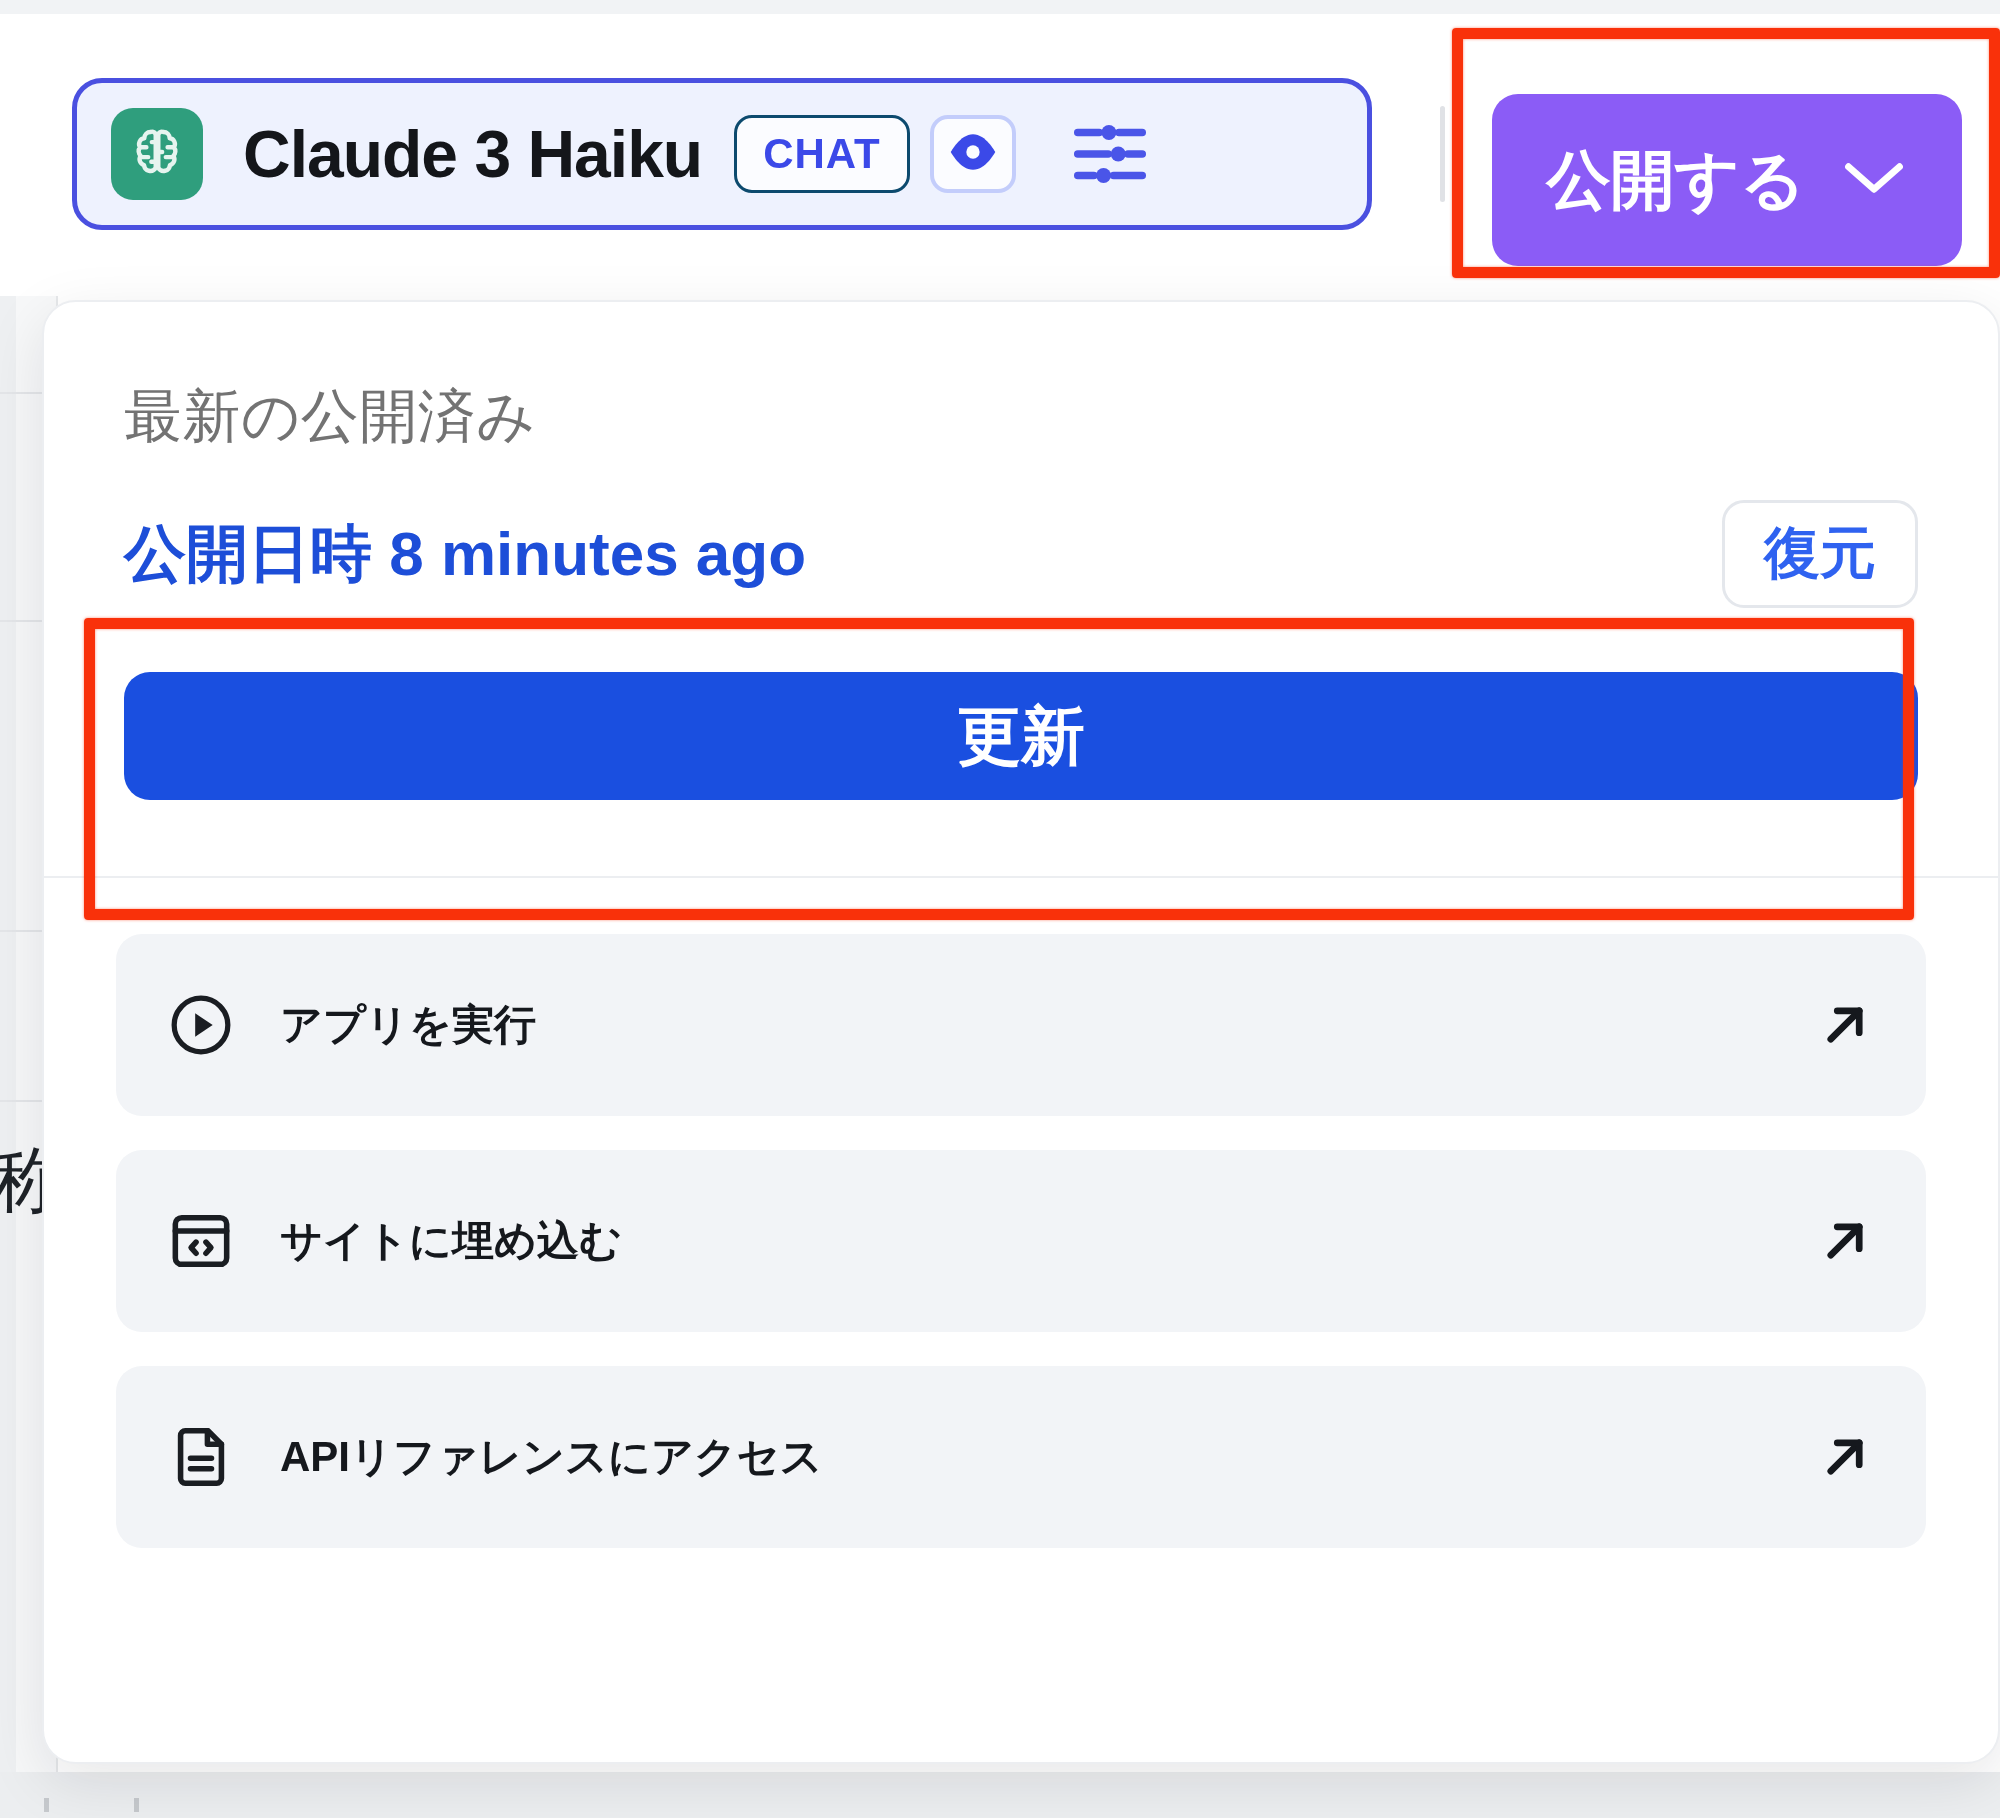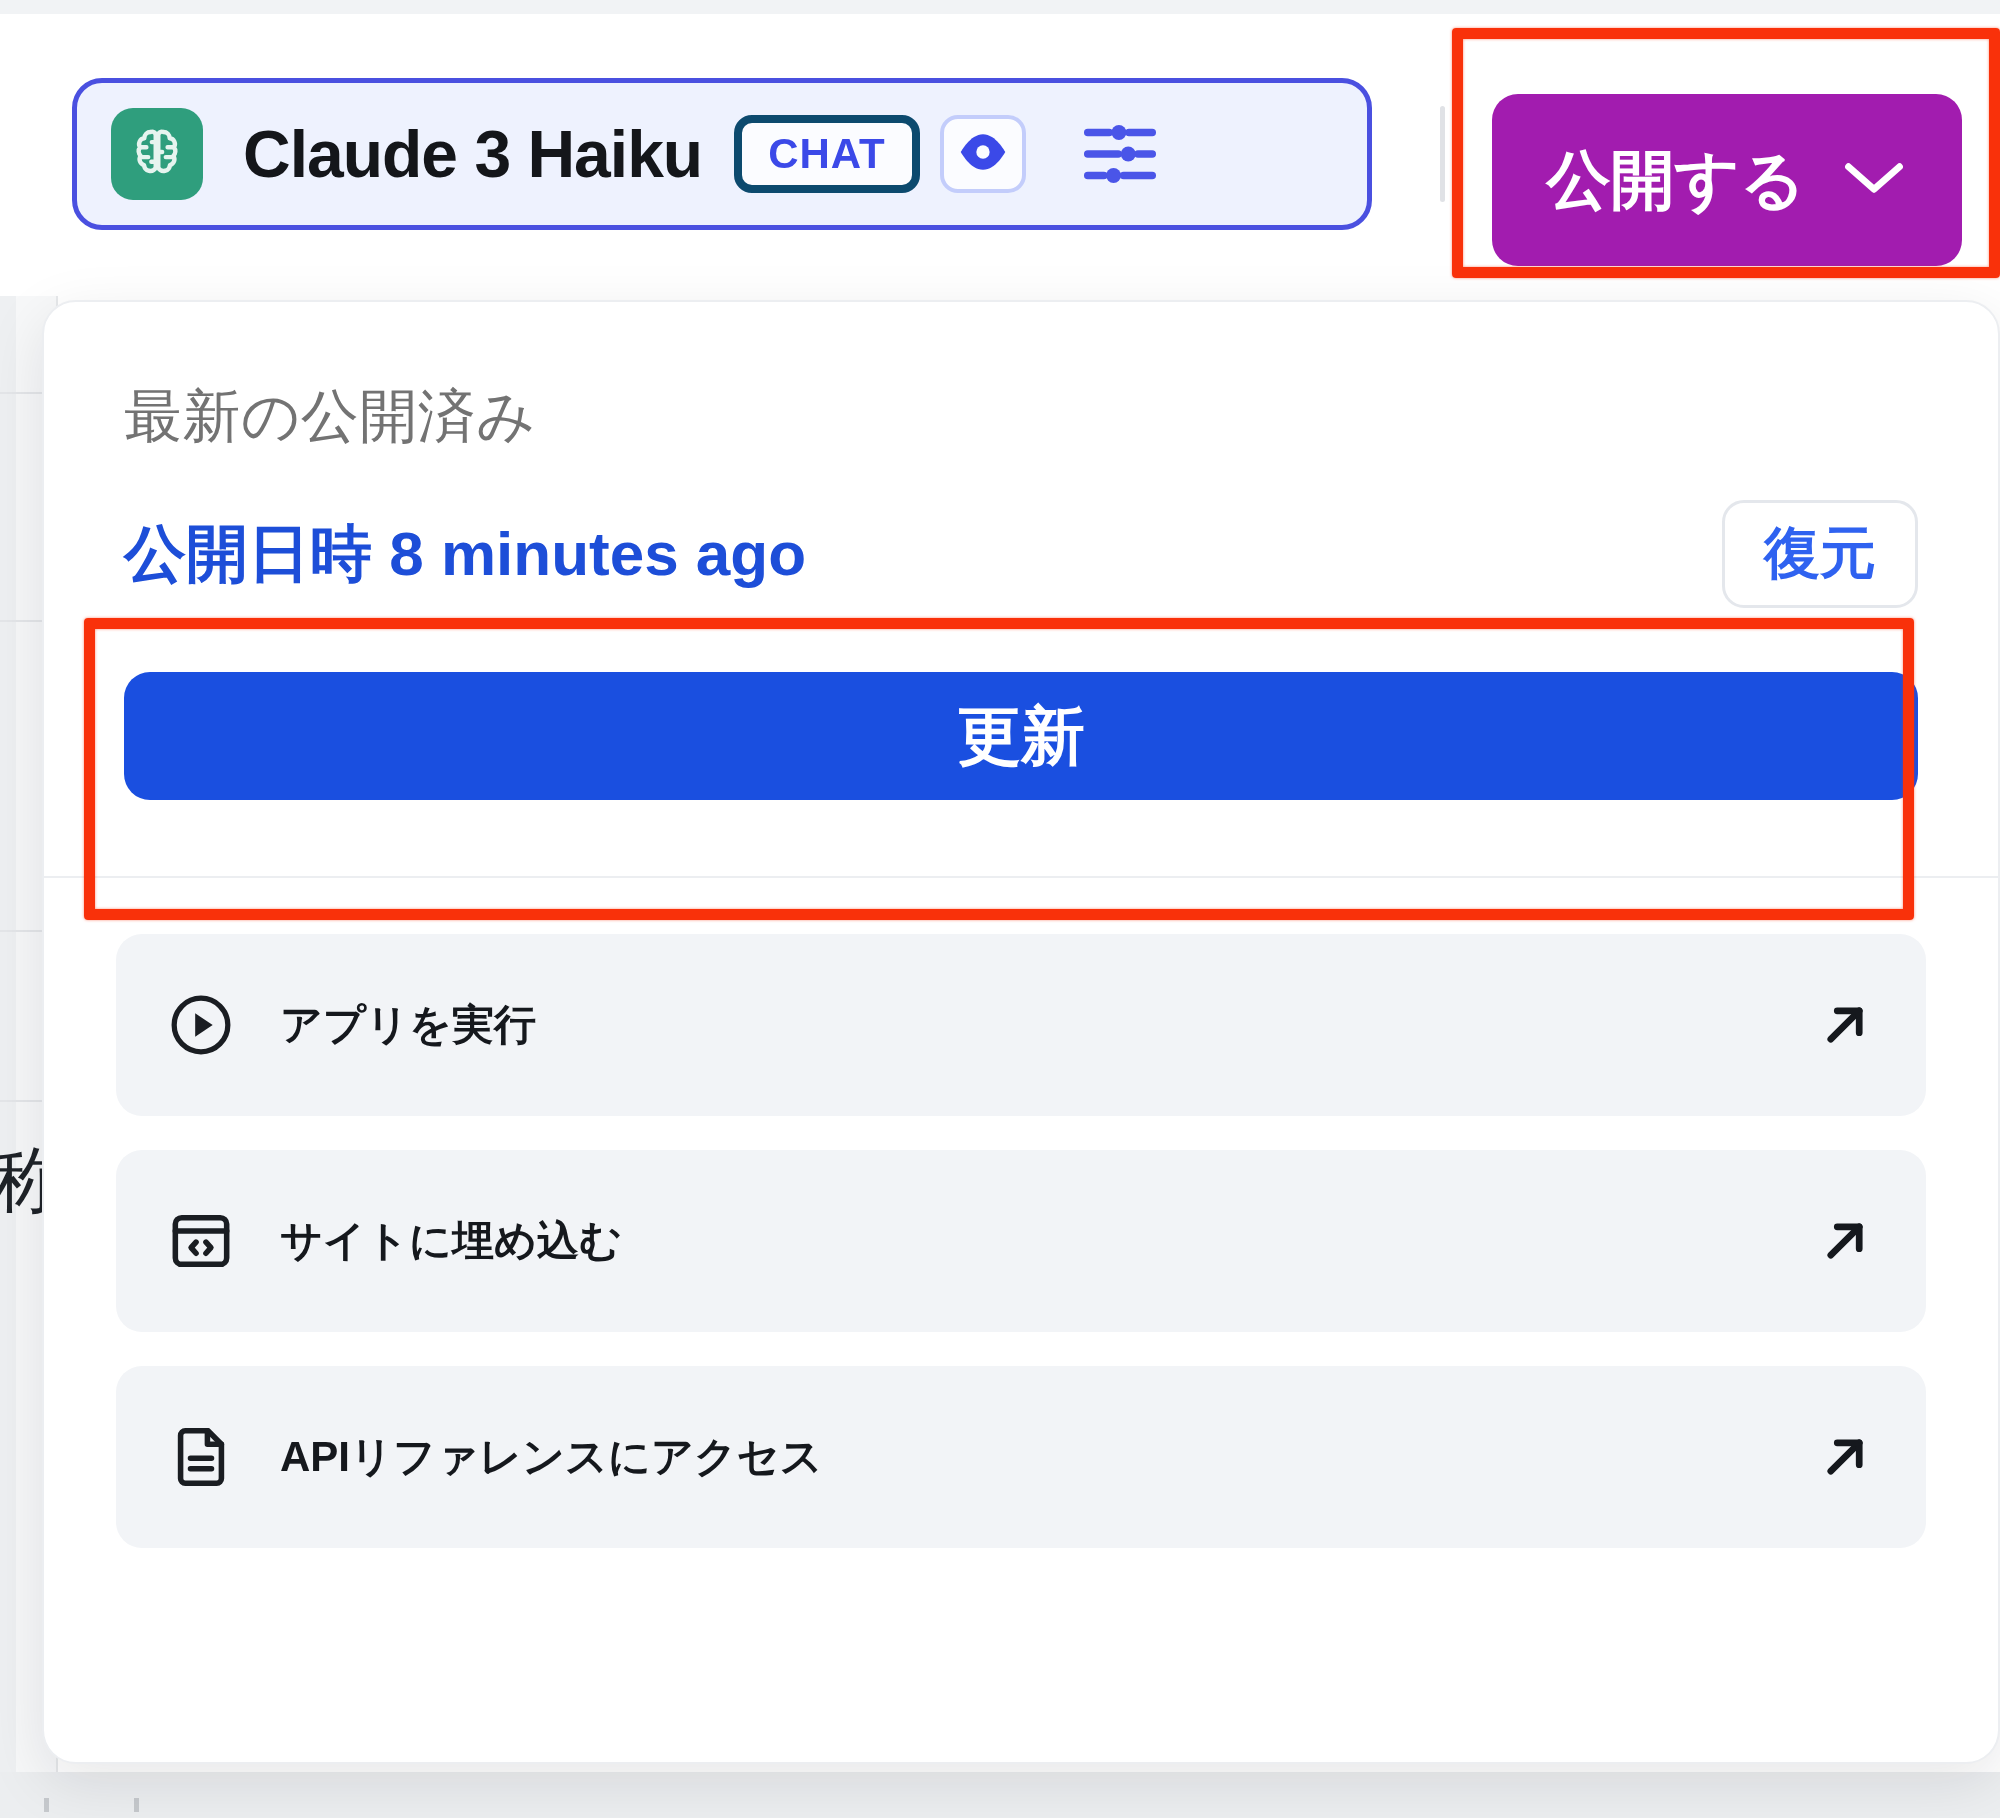--- a/index.html
+++ b/index.html
@@ -60,21 +60,21 @@
     flex:0 0 auto;
   }
   .model-name {
     margin-left:40px;
     font-size:66px; font-weight:700; color:#14161a;
     letter-spacing:-1px; white-space:nowrap;
   }
   .badge-chat {
     margin-left:32px;
     height:78px; padding:0 26px;
-    border:8px solid #0c4a6e; border-radius:18px;
+    border:3px solid #0c4a6e; border-radius:18px;
     background:#fbfcff;
     display:flex; align-items:center;
     font-size:42px; font-weight:700; letter-spacing:1px;
     color:#3b49e8;
     flex:0 0 auto;
   }
   .badge-eye {
     margin-left:20px;
     width:86px; height:78px;
     border:4px solid #c3cdfb; border-radius:18px;
@@ -91,21 +91,21 @@
 
   .header-sep {
     position:absolute; left:1440px; top:92px;
     width:5px; height:96px; background:#e0e2e6; border-radius:3px;
   }
 
   
   .publish-btn {
     position:absolute; left:1492px; top:80px;
     width:470px; height:172px;
-    background:#a21caf; border-radius:26px;
+    background:#8b5cf6; border-radius:26px;
     display:flex; align-items:center; justify-content:center;
     gap:34px;
     cursor:pointer;
   }
   .publish-label {
     font-size:64px; font-weight:700; color:#ffffff; white-space:nowrap;
   }
 
   
   .popover {

